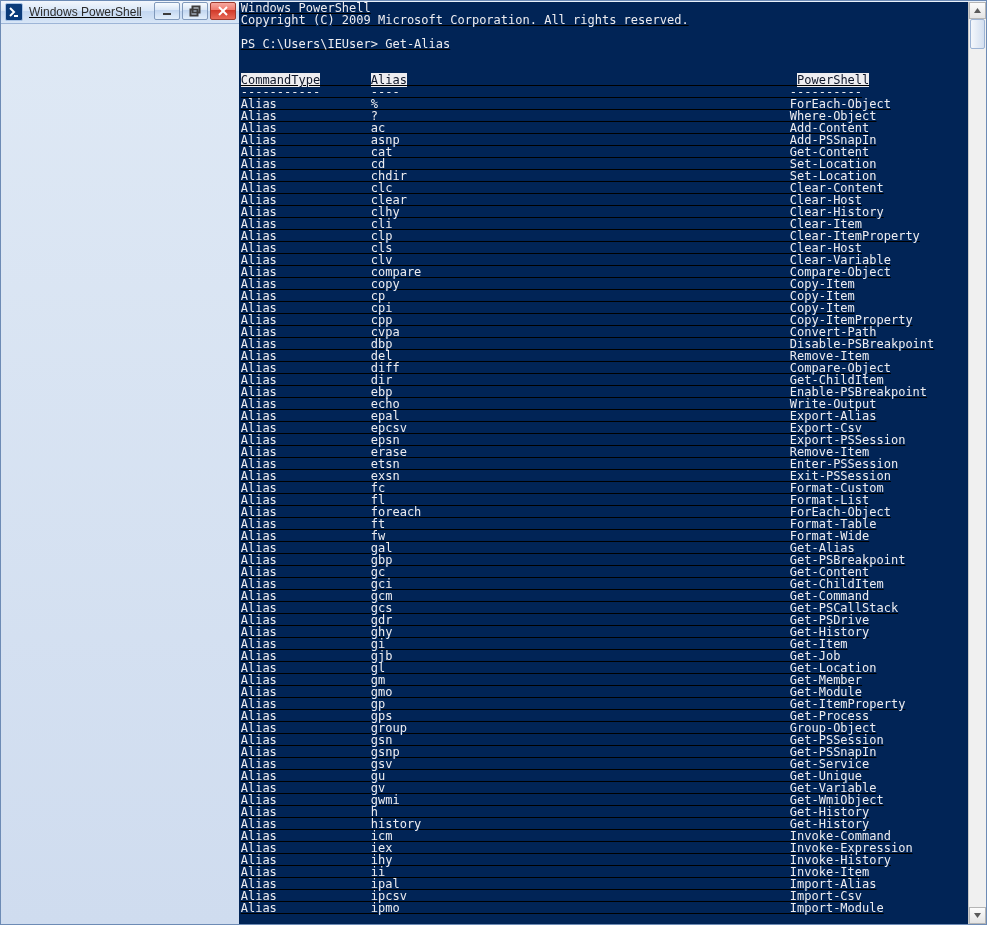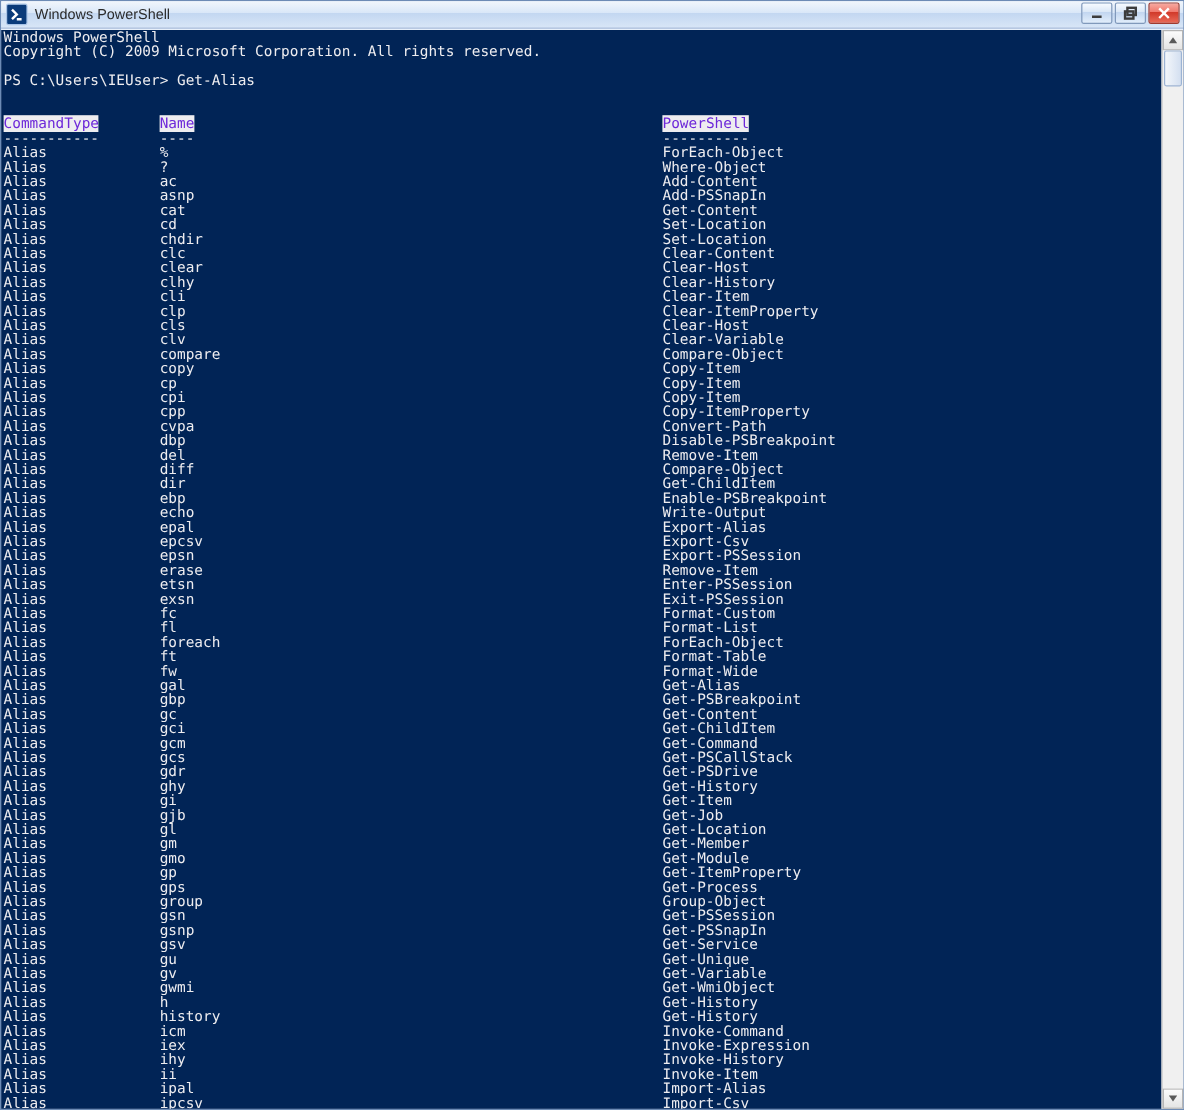--- a/index.html
+++ b/index.html
@@ -7,24 +7,25 @@
     font-family:"Segoe UI",Tahoma,Arial,sans-serif;
     background:#d9e4f1;
     overflow:hidden;
     width:987px;
     height:925px;
   }
 
   
   .window{
     position:absolute;inset:0;
-    display:flex;flex-direction:column;
+    display:flex;
     background:linear-gradient(to bottom,#dfe9f5 0%,#cfdcef 100%);
     border:1px solid #6d8bb5;
     box-sizing:border-box;
+    text-decoration:underline;
   }
 
   .titlebar{
     height:22px;
     display:flex;align-items:center;
     background:linear-gradient(to bottom,#f1f6fc 0%,#d9e7f8 45%,#c3d7f1 46%,#d8e6f7 100%);
     border-bottom:1px solid #9db5d7;
     font-size:12px;
     color:#2b2b2b;
     padding-left:4px;
@@ -81,21 +82,21 @@
     margin:0;
     padding:0 0 0 2px;
     font-family:"Lucida Console","Consolas",monospace;
     font-size:12px;
     line-height:12px;
     color:#eeedf0;
     white-space:pre;
   }
   .hdr{
     background:#eeedf0;
-    color:#6d28d9;
+    color:#0f172a;
   }
 
   
   .vscroll{
     width:17px;
     background:#efefef;
     border-left:1px solid #c8c8c8;
     display:flex;flex-direction:column;align-items:stretch;
   }
   .sb-btn{
@@ -150,21 +151,21 @@
   </div>
 
   <div class="client">
     <div class="console">
       <pre class="term" id="term">Windows PowerShell
 Copyright (C) 2009 Microsoft Corporation. All rights reserved.
 
 PS C:\Users\IEUser&gt; Get-Alias
 
 
-<span class="hdr">CommandType</span>       <span class="hdr">Name</span>                                                      <span class="hdr">PowerShell</span>
+<span class="hdr">CommandType</span>       <span class="hdr">Alias</span>                                                      <span class="hdr">PowerShell</span>
 -----------       ----                                                      ----------
 Alias             %                                                         ForEach-Object
 Alias             ?                                                         Where-Object
 Alias             ac                                                        Add-Content
 Alias             asnp                                                      Add-PSSnapIn
 Alias             cat                                                       Get-Content
 Alias             cd                                                        Set-Location
 Alias             chdir                                                     Set-Location
 Alias             clc                                                       Clear-Content
 Alias             clear                                                     Clear-Host

